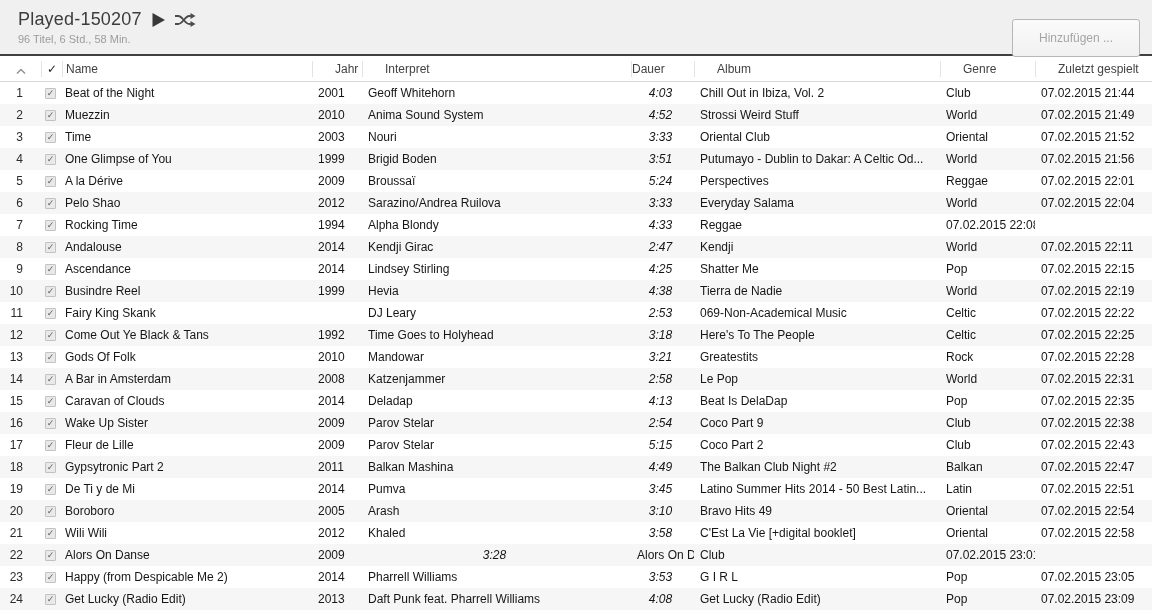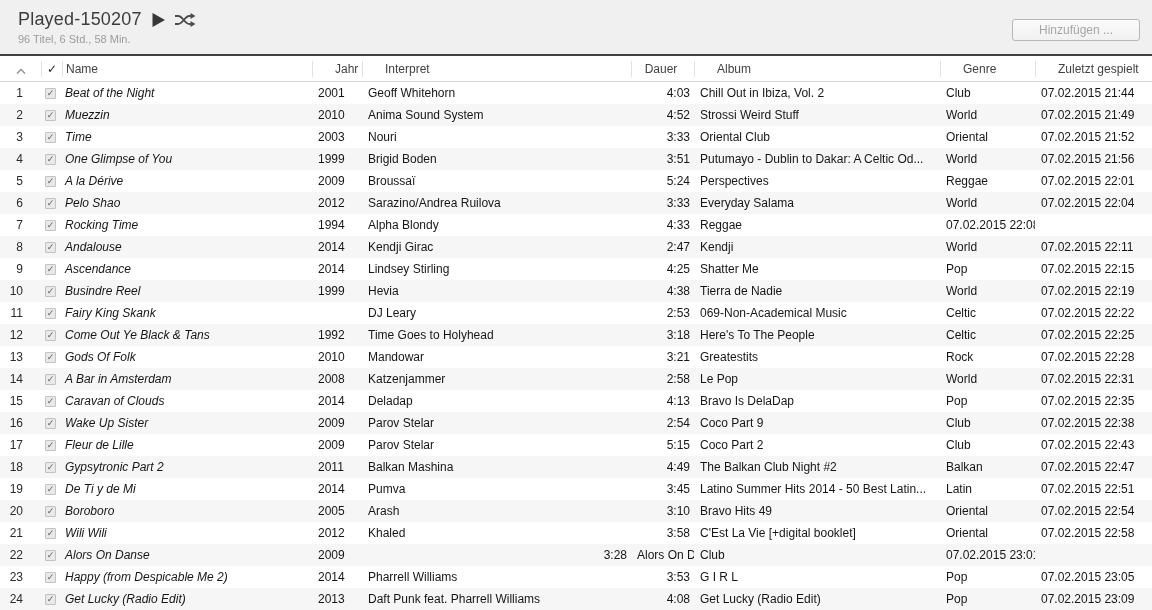--- a/index.html
+++ b/index.html
@@ -18,21 +18,21 @@
   }
   .title-block { padding: 9px 0 0 18px; }
   .title-row { display: flex; align-items: center; gap: 9px; }
   .playlist-title {
     font-size: 18px; font-weight: 400; color: #3c3c3c; letter-spacing: 0.2px;
   }
   .icon-btn { display: inline-flex; align-items: center; cursor: default; }
   .subtitle { font-size: 11px; color: #9c9c9c; margin-top: 3px; }
   .add-btn {
     position: absolute; top: 19px; right: 12px;
-    width: 128px; height: 22px;
+    width: 128px; height: 38px;
     background: linear-gradient(#fbfbfb, #f1f1f1);
     border: 1px solid #b7b7b7; border-radius: 3px;
     font-family: "Liberation Sans", sans-serif;
     font-size: 12px; color: #a5a5a5; text-align: center;
   }
 
   
   .grid-cols {
     display: grid;
     grid-template-columns: 41px 21px 250px 50px 269px 63px 246px 95px 117px;
@@ -41,40 +41,40 @@
     height: 26px; align-items: center;
     background: #ffffff; border-bottom: 1px solid #d6d6d6;
     font-size: 12px; color: #424242;
   }
   .th { height: 16px; line-height: 16px; white-space: nowrap; overflow: hidden; }
   .th.sep { border-left: 1px solid #e3e3e3; }
   .th-num { text-align: center; padding-top: 2px; }
   .th-check { text-align: left; padding-left: 5px; font-weight: bold; color: #1c1c1c; }
   .th-name { padding-left: 3px; }
   .th-pad { padding-left: 22px; }
-  .th-dauer { text-align: center; padding-right: 4px; }
+  .th-dauer { text-align: left; padding-right: 4px; }
 
   .tbody { }
   .tr { height: 22px; align-items: center; background: #ffffff; }
   .tr.alt { background: #f6f6f6; }
   .td {
     font-size: 12px; color: #161616; line-height: 22px;
     white-space: nowrap; overflow: hidden;
   }
   .c-num { text-align: right; padding-right: 18px; color: #2a2a2a; }
   .c-check { display: flex; align-items: center; }
   .checkbox {
     width: 11px; height: 11px; margin-left: 4px;
     background: #e9e9e9; border: 1px solid #c2c2c2; border-radius: 1px;
     display: inline-flex; align-items: center; justify-content: center;
   }
   .check-glyph { font-size: 9px; line-height: 9px; color: #5f5f5f; }
-  .c-name { padding-left: 3px; font-style: italic; }
+  .c-name { padding-left: 3px; }
   .c-jahr, .c-interpret, .c-album, .c-genre, .c-zuletzt { padding-left: 6px; }
-  .c-dauer { text-align: right; padding-right: 4px; }
+  .c-dauer { text-align: center; padding-right: 4px; font-style: italic; }
 </style>
 </head>
 <body>
 
 <div class="app">
 
   <div class="banner">
     <div class="title-block">
       <div class="title-row">
         <span class="playlist-title">Played-150207</span>
@@ -329,21 +329,21 @@
     <div class="td c-num">15</div>
     <div class="td c-check">
       <span class="checkbox">
         <span class="check-glyph">✓</span>
       </span>
     </div>
     <div class="td c-name">Caravan of Clouds</div>
     <div class="td c-jahr">2014</div>
     <div class="td c-interpret">Deladap</div>
     <div class="td c-dauer">4:13</div>
-    <div class="td c-album">Bravo Is DelaDap</div>
+    <div class="td c-album">Beat Is DelaDap</div>
     <div class="td c-genre">Pop</div>
     <div class="td c-zuletzt">07.02.2015 22:35</div>
   </div>
       <div class="tr grid-cols alt">
     <div class="td c-num">16</div>
     <div class="td c-check">
       <span class="checkbox">
         <span class="check-glyph">✓</span>
       </span>
     </div>

